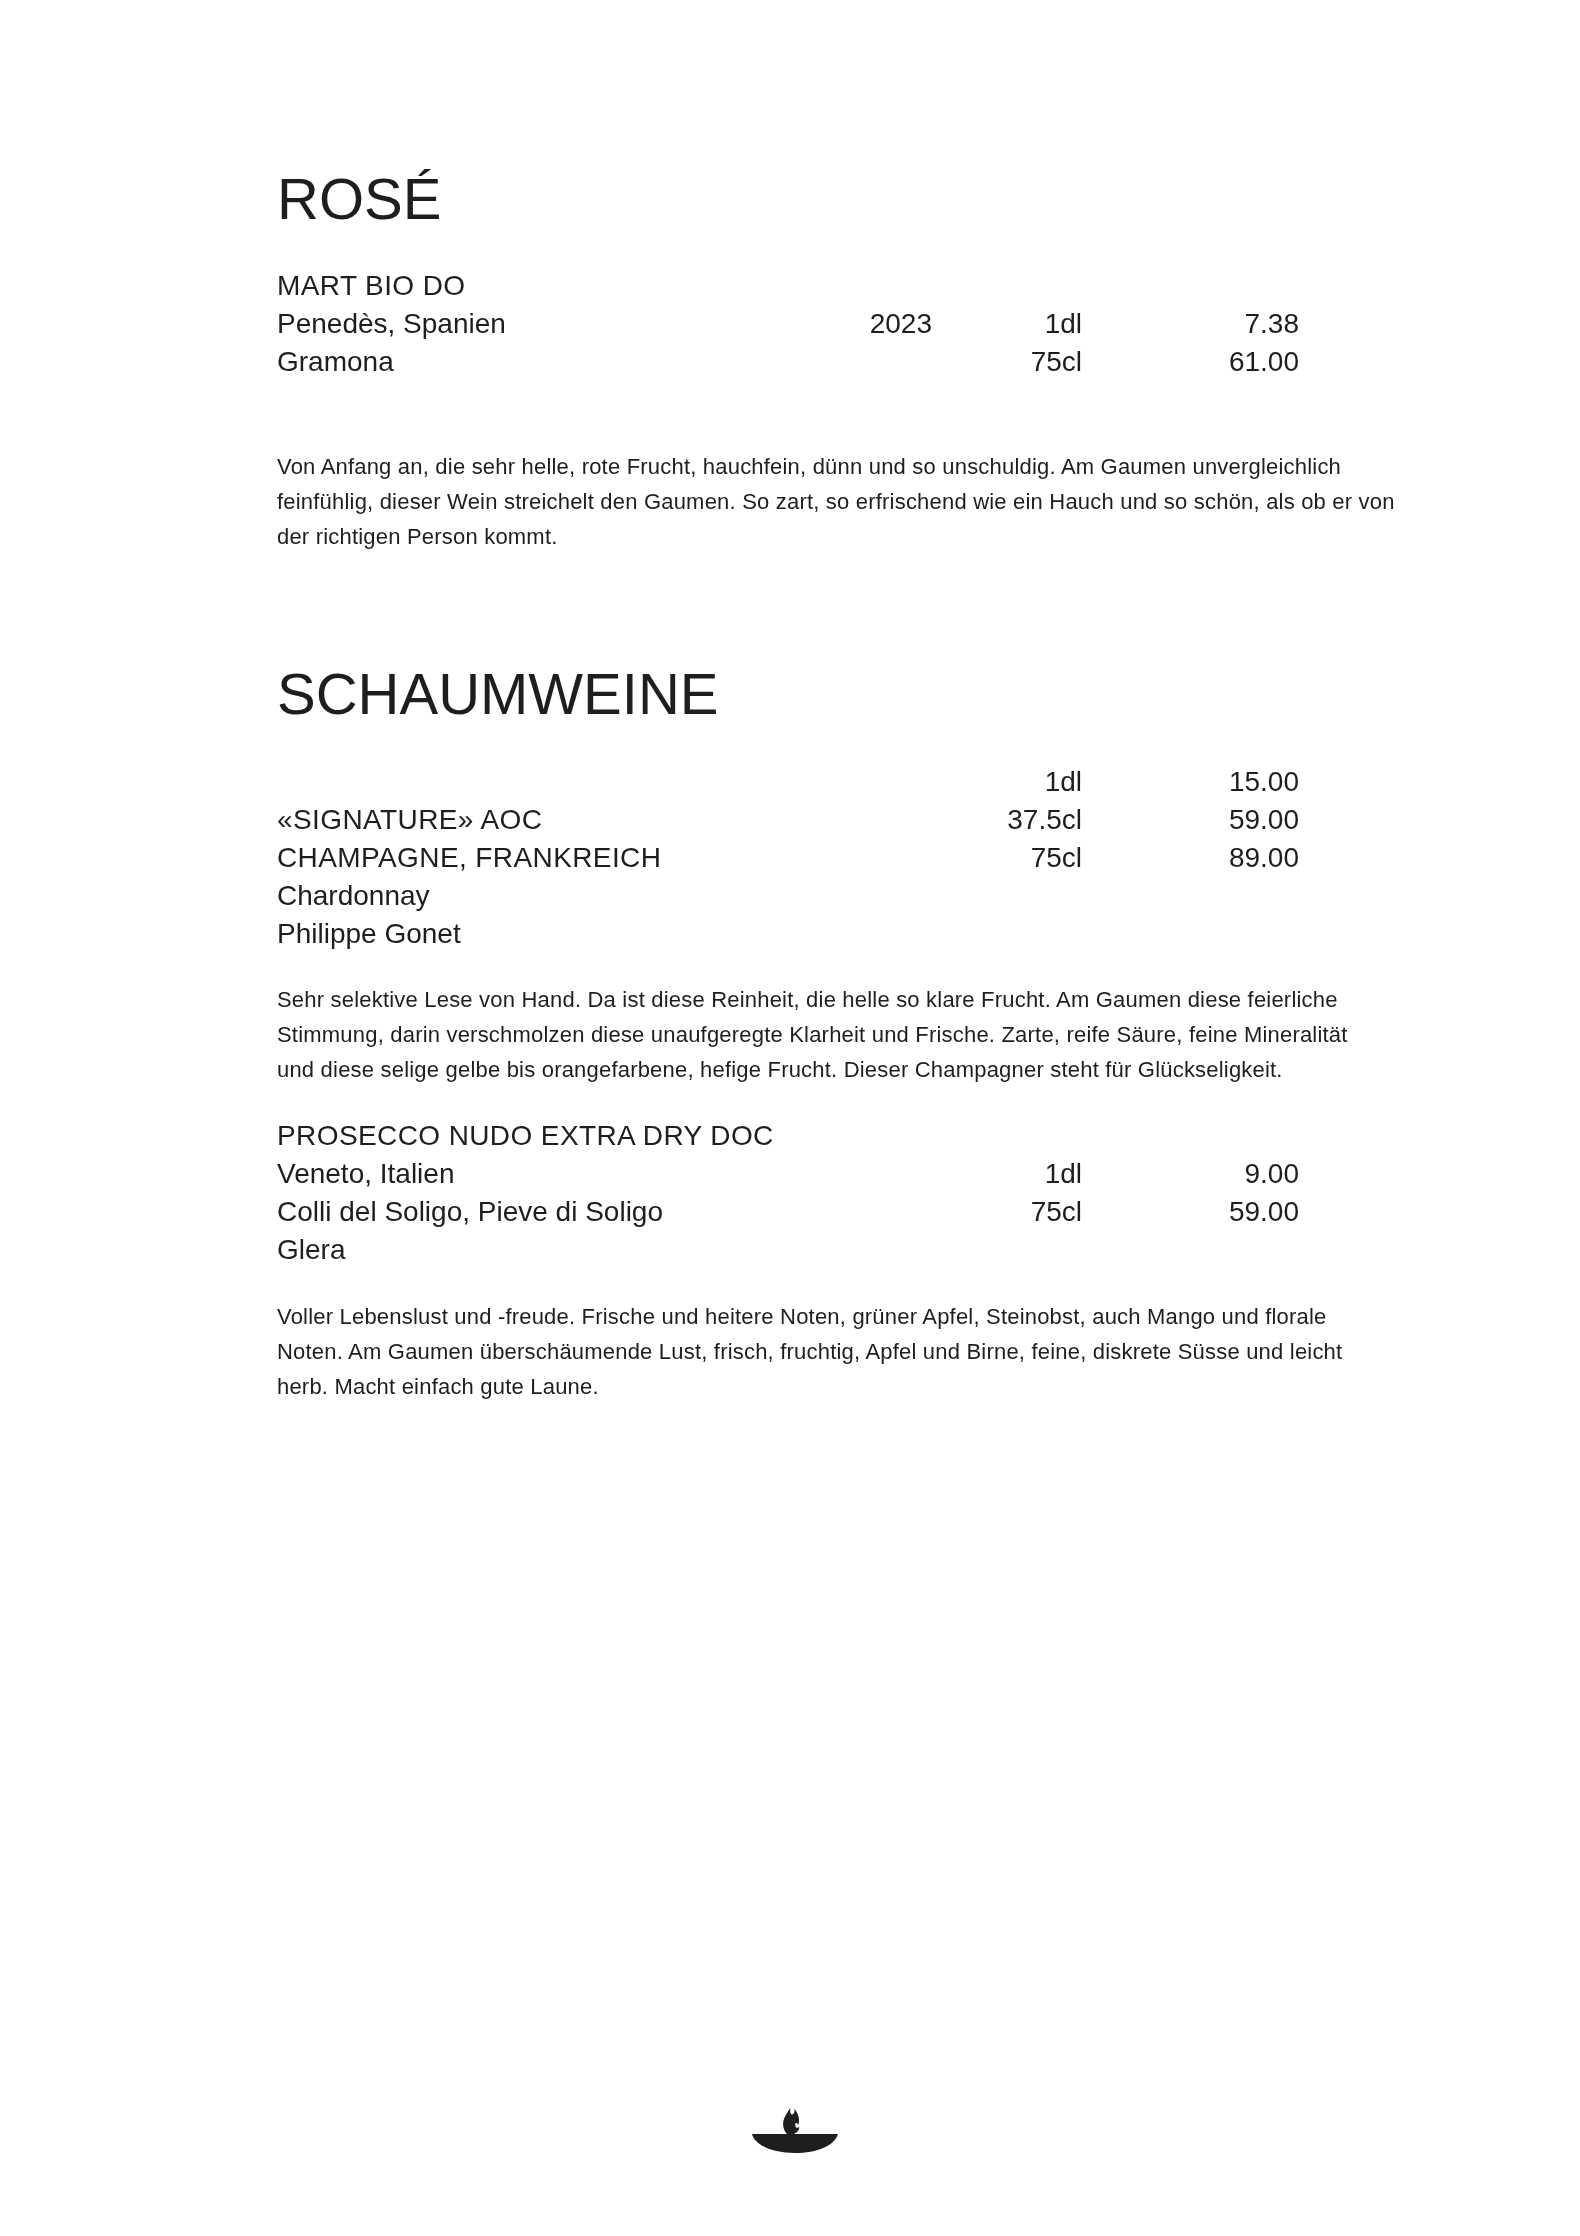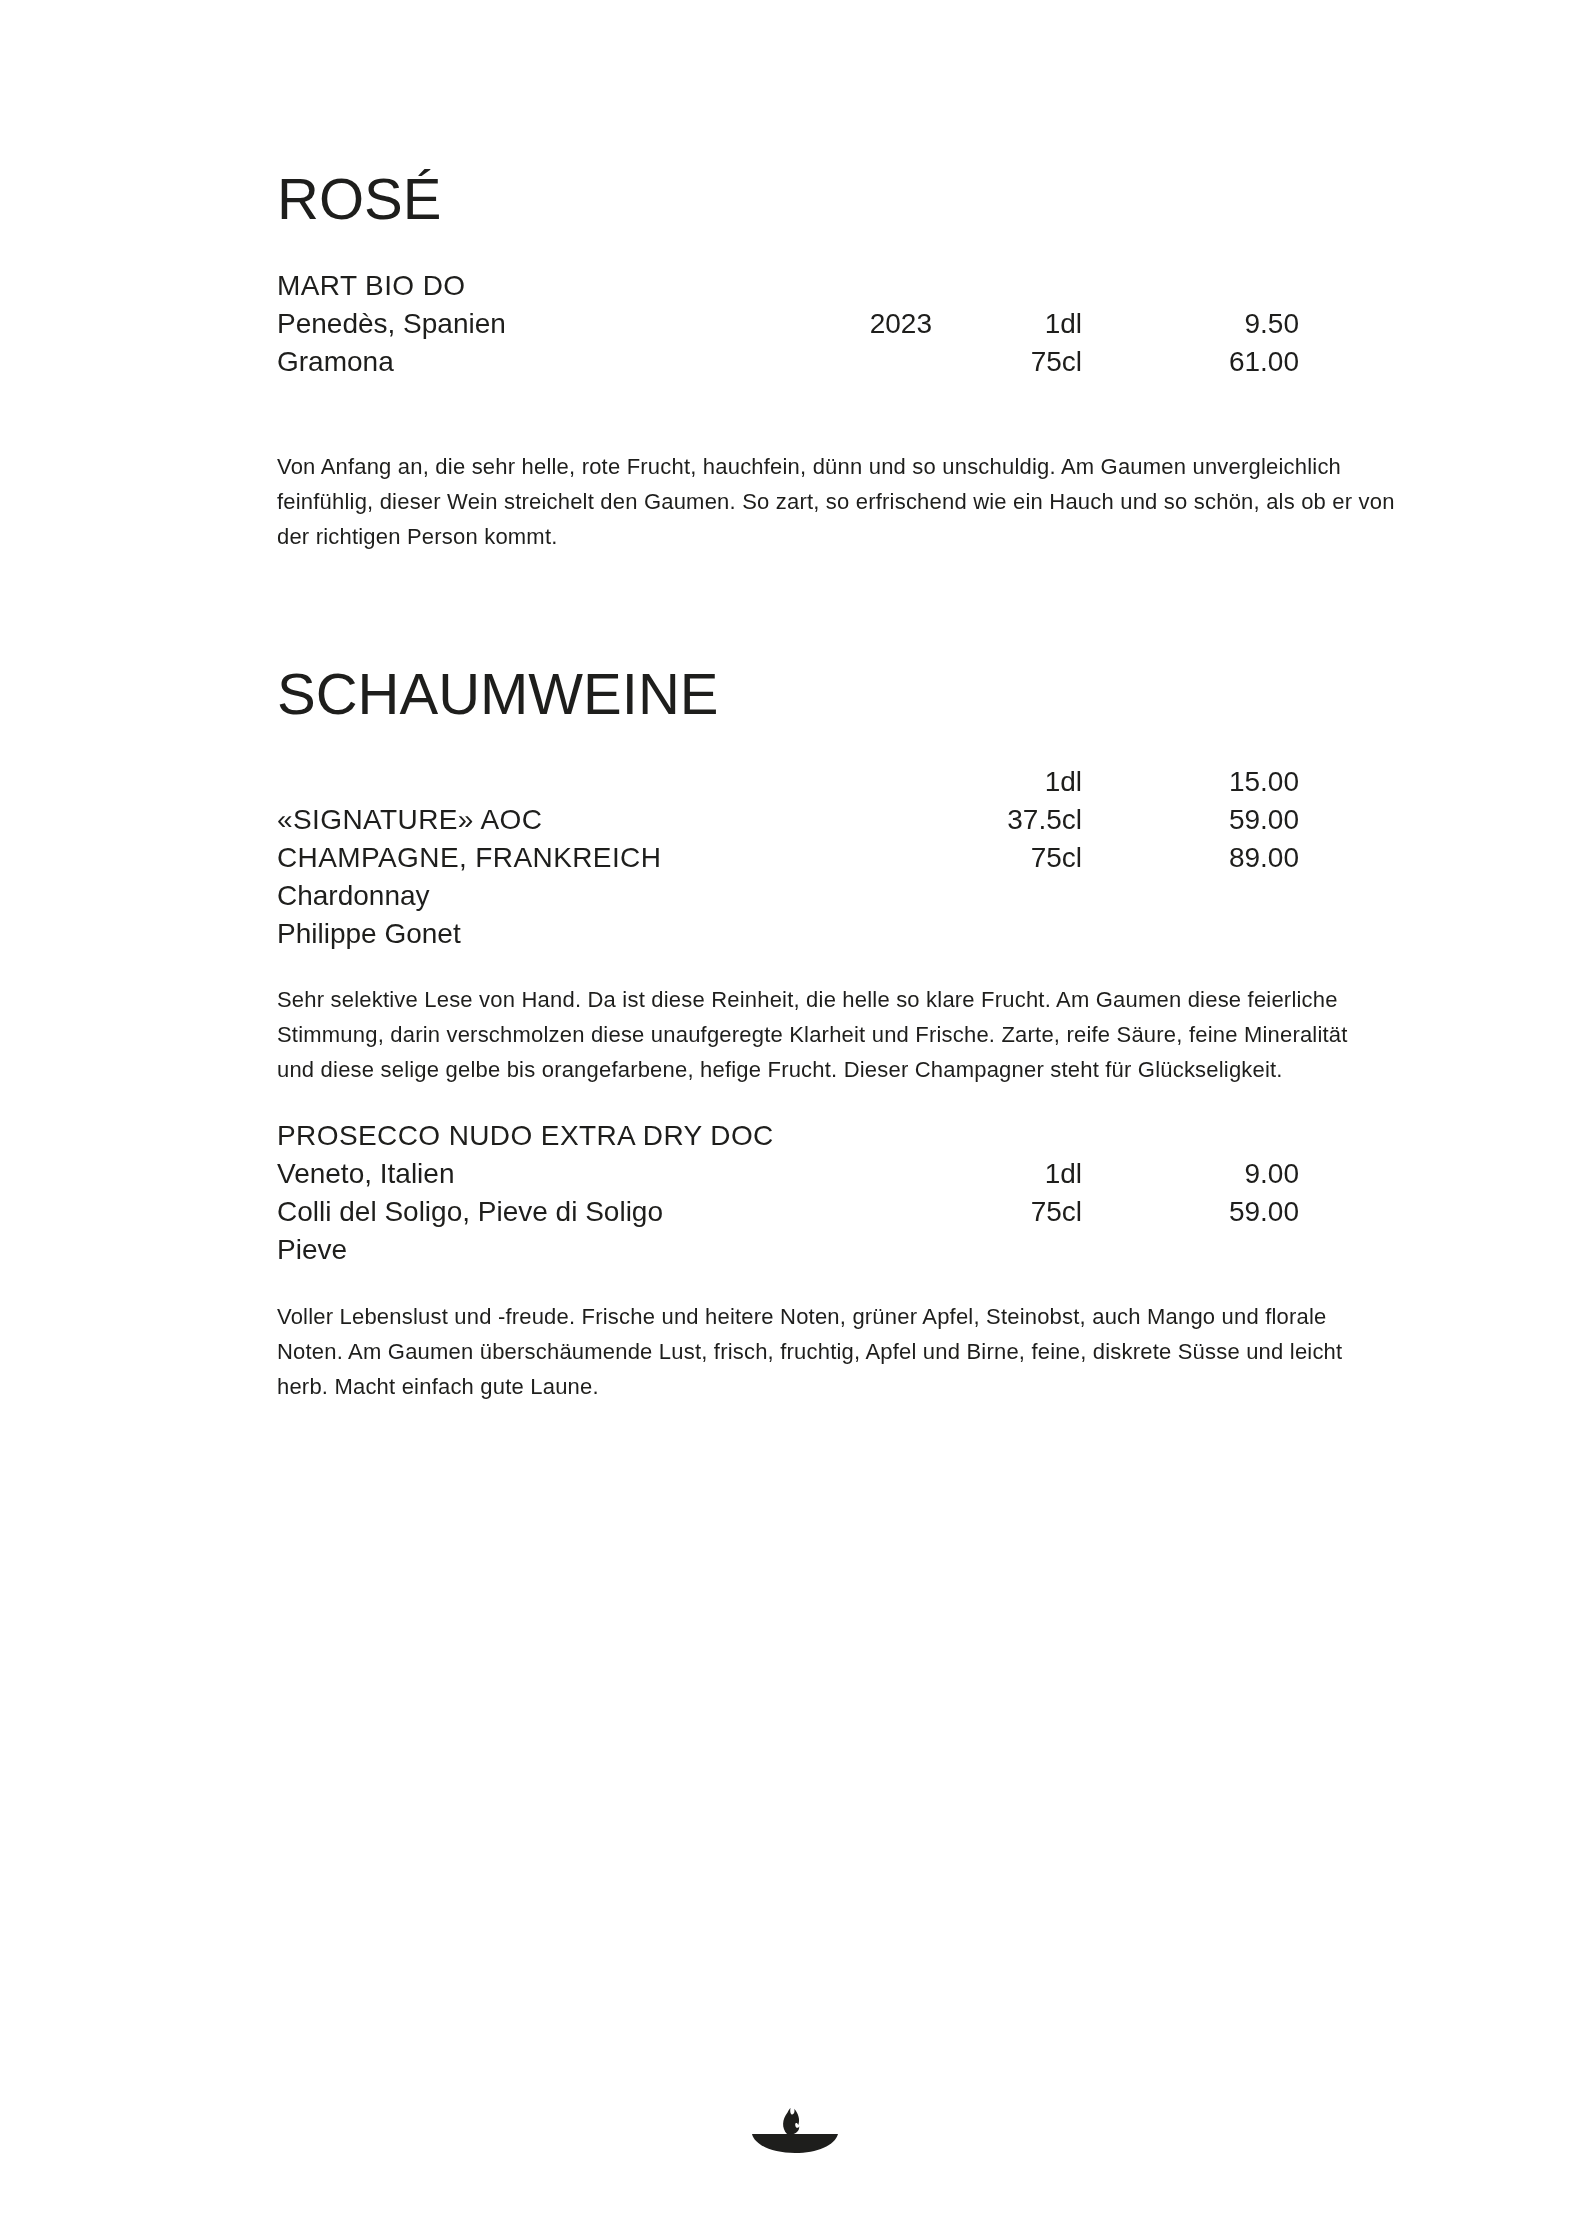--- a/index.html
+++ b/index.html
@@ -67,21 +67,21 @@
   <h1 class="heading" style="top:170px">ROSÉ</h1>
 
   <div class="entry" style="top:267px">
     <div class="line caps">
       <span class="wine-name">MART BIO DO</span>
     </div>
     <div class="line">
       <span class="wine-name">Penedès, Spanien</span>
       <span class="col col-year">2023</span>
       <span class="col col-size">1dl</span>
-      <span class="col col-price">9.50</span>
+      <span class="col col-price">7.38</span>
     </div>
     <div class="line">
       <span class="wine-name">Gramona</span>
       <span class="col col-size">75cl</span>
       <span class="col col-price">61.00</span>
     </div>
   </div>
 
   <p class="desc" style="top:449px">Von Anfang an, die sehr helle, rote Frucht, hauchfein, dünn und so unschuldig. Am Gaumen unvergleichlich
 feinfühlig, dieser Wein streichelt den Gaumen. So zart, so erfrischend wie ein Hauch und so schön, als ob er von
@@ -124,21 +124,21 @@
       <span class="wine-name">Veneto, Italien</span>
       <span class="col col-size">1dl</span>
       <span class="col col-price">9.00</span>
     </div>
     <div class="line">
       <span class="wine-name">Colli del Soligo, Pieve di Soligo</span>
       <span class="col col-size">75cl</span>
       <span class="col col-price">59.00</span>
     </div>
     <div class="line">
-      <span class="wine-name">Pieve</span>
+      <span class="wine-name">Glera</span>
     </div>
   </div>
 
   <p class="desc" style="top:1299px">Voller Lebenslust und -freude. Frische und heitere Noten, grüner Apfel, Steinobst, auch Mango und florale
 Noten. Am Gaumen überschäumende Lust, frisch, fruchtig, Apfel und Birne, feine, diskrete Süsse und leicht
 herb. Macht einfach gute Laune.</p>
 
   <div class="logo">
     <svg width="94" height="52" viewBox="0 0 94 52" xmlns="http://www.w3.org/2000/svg" aria-hidden="true">
       <path fill="#1e1e1c" d="M4,30 L90,30 C87,41.5 69,49 47,49 C25,49 7,41.5 4,30 Z"></path>

